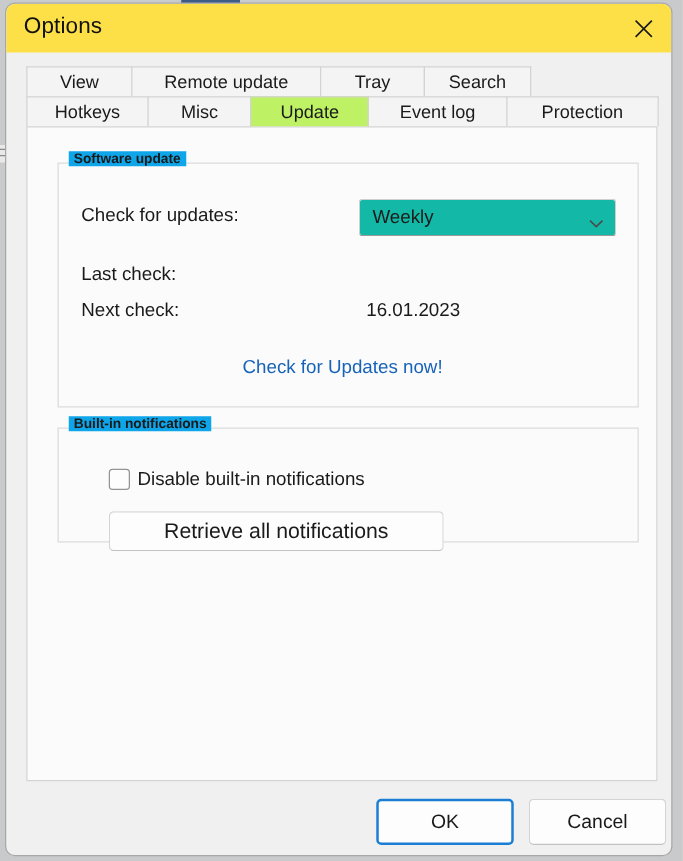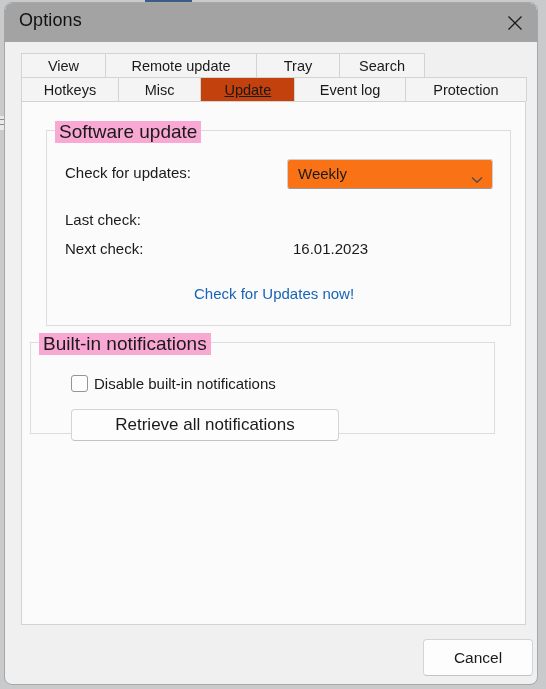--- a/index.html
+++ b/index.html
@@ -51,21 +51,21 @@
     background: #f0f0f0;
     border: 1px solid #a7a7a7;
     border-radius: 8px;
     box-sizing: border-box;
     overflow: hidden;
   }
 
   .titlebar {
     position: relative;
     height: 39px;
-    background: #a3a3a3;
+    background: #fde047;
     border-top-left-radius: 7px;
     border-top-right-radius: 7px;
   }
   .title-text {
     position: absolute;
     left: 14px;
     top: 7px;
     font-size: 18px;
     color: #111;
     letter-spacing: 0.1px;
@@ -105,25 +105,24 @@
     align-items: center;
     justify-content: center;
     font-size: 14.5px;
     color: #1a1a1a;
     box-sizing: border-box;
     cursor: default;
     white-space: nowrap;
   }
   .tabrow.row1 .tab { border-top: 1px solid #d3d3d3; }
   .tab.selected {
-    background: #c2410c;
+    background: #bef264;
     border-color: #d3d3d3;
     z-index: 3;
     position: relative;
-    text-decoration: underline;
   }
 
   
   .t-view          { width: 85px; }
   .t-remote-screen { width: 152px; }
   .t-tray          { width: 84px; }
   .t-search        { width: 86px; }
   .t-callback      { width: 99px; }
   
   .t-hotkeys    { width: 101px; }
@@ -147,35 +146,36 @@
   
   .groupbox {
     position: absolute;
     border: 1px solid #dcdcdc;
     box-sizing: border-box;
   }
   .group-caption {
     position: absolute;
     top: -10px;
     left: 8px;
-    background: #f9a8d4;
+    background: #0ea5e9;
     padding: 0 4px;
-    font-size: 19px;
-    color: #1a1a1a;
-    white-space: nowrap;
+    font-size: 11px;
+    color: #1a1a1a;
+    white-space: nowrap;
+    font-weight: bold;
   }
 
   #gb-software-update {
     left: 24px;
     top: 28px;
     width: 465px;
     height: 196px;
   }
   #gb-builtin-notifications {
-    left: 8px;
+    left: 24px;
     top: 240px;
     width: 465px;
     height: 92px;
   }
 
   .field-label {
     position: absolute;
     font-size: 15px;
     color: #1a1a1a;
     white-space: nowrap;
@@ -187,21 +187,21 @@
     white-space: nowrap;
   }
 
   
   .combobox {
     position: absolute;
     left: 240px;
     top: 28px;
     width: 206px;
     height: 30px;
-    background: #f97316;
+    background: #14b8a6;
     border: 1px solid #cfcfcf;
     border-bottom-color: #9a9a9a;
     box-sizing: border-box;
     border-radius: 3px;
     cursor: default;
   }
   .combobox .cb-value {
     position: absolute;
     left: 10px;
     top: 5px;
@@ -356,15 +356,16 @@
       <div class="checkrow">
         <span class="checkbox"></span>
         <span class="cb-label">Disable built-in notifications</span>
       </div>
 
       <div class="push-button" id="btn-retrieve-all">Retrieve all notifications</div>
     </div>
 
   </div>
 
+  <div class="push-button" id="btn-ok">OK</div>
   <div class="push-button" id="btn-cancel">Cancel</div>
 
 </div>
 
 </body></html>

